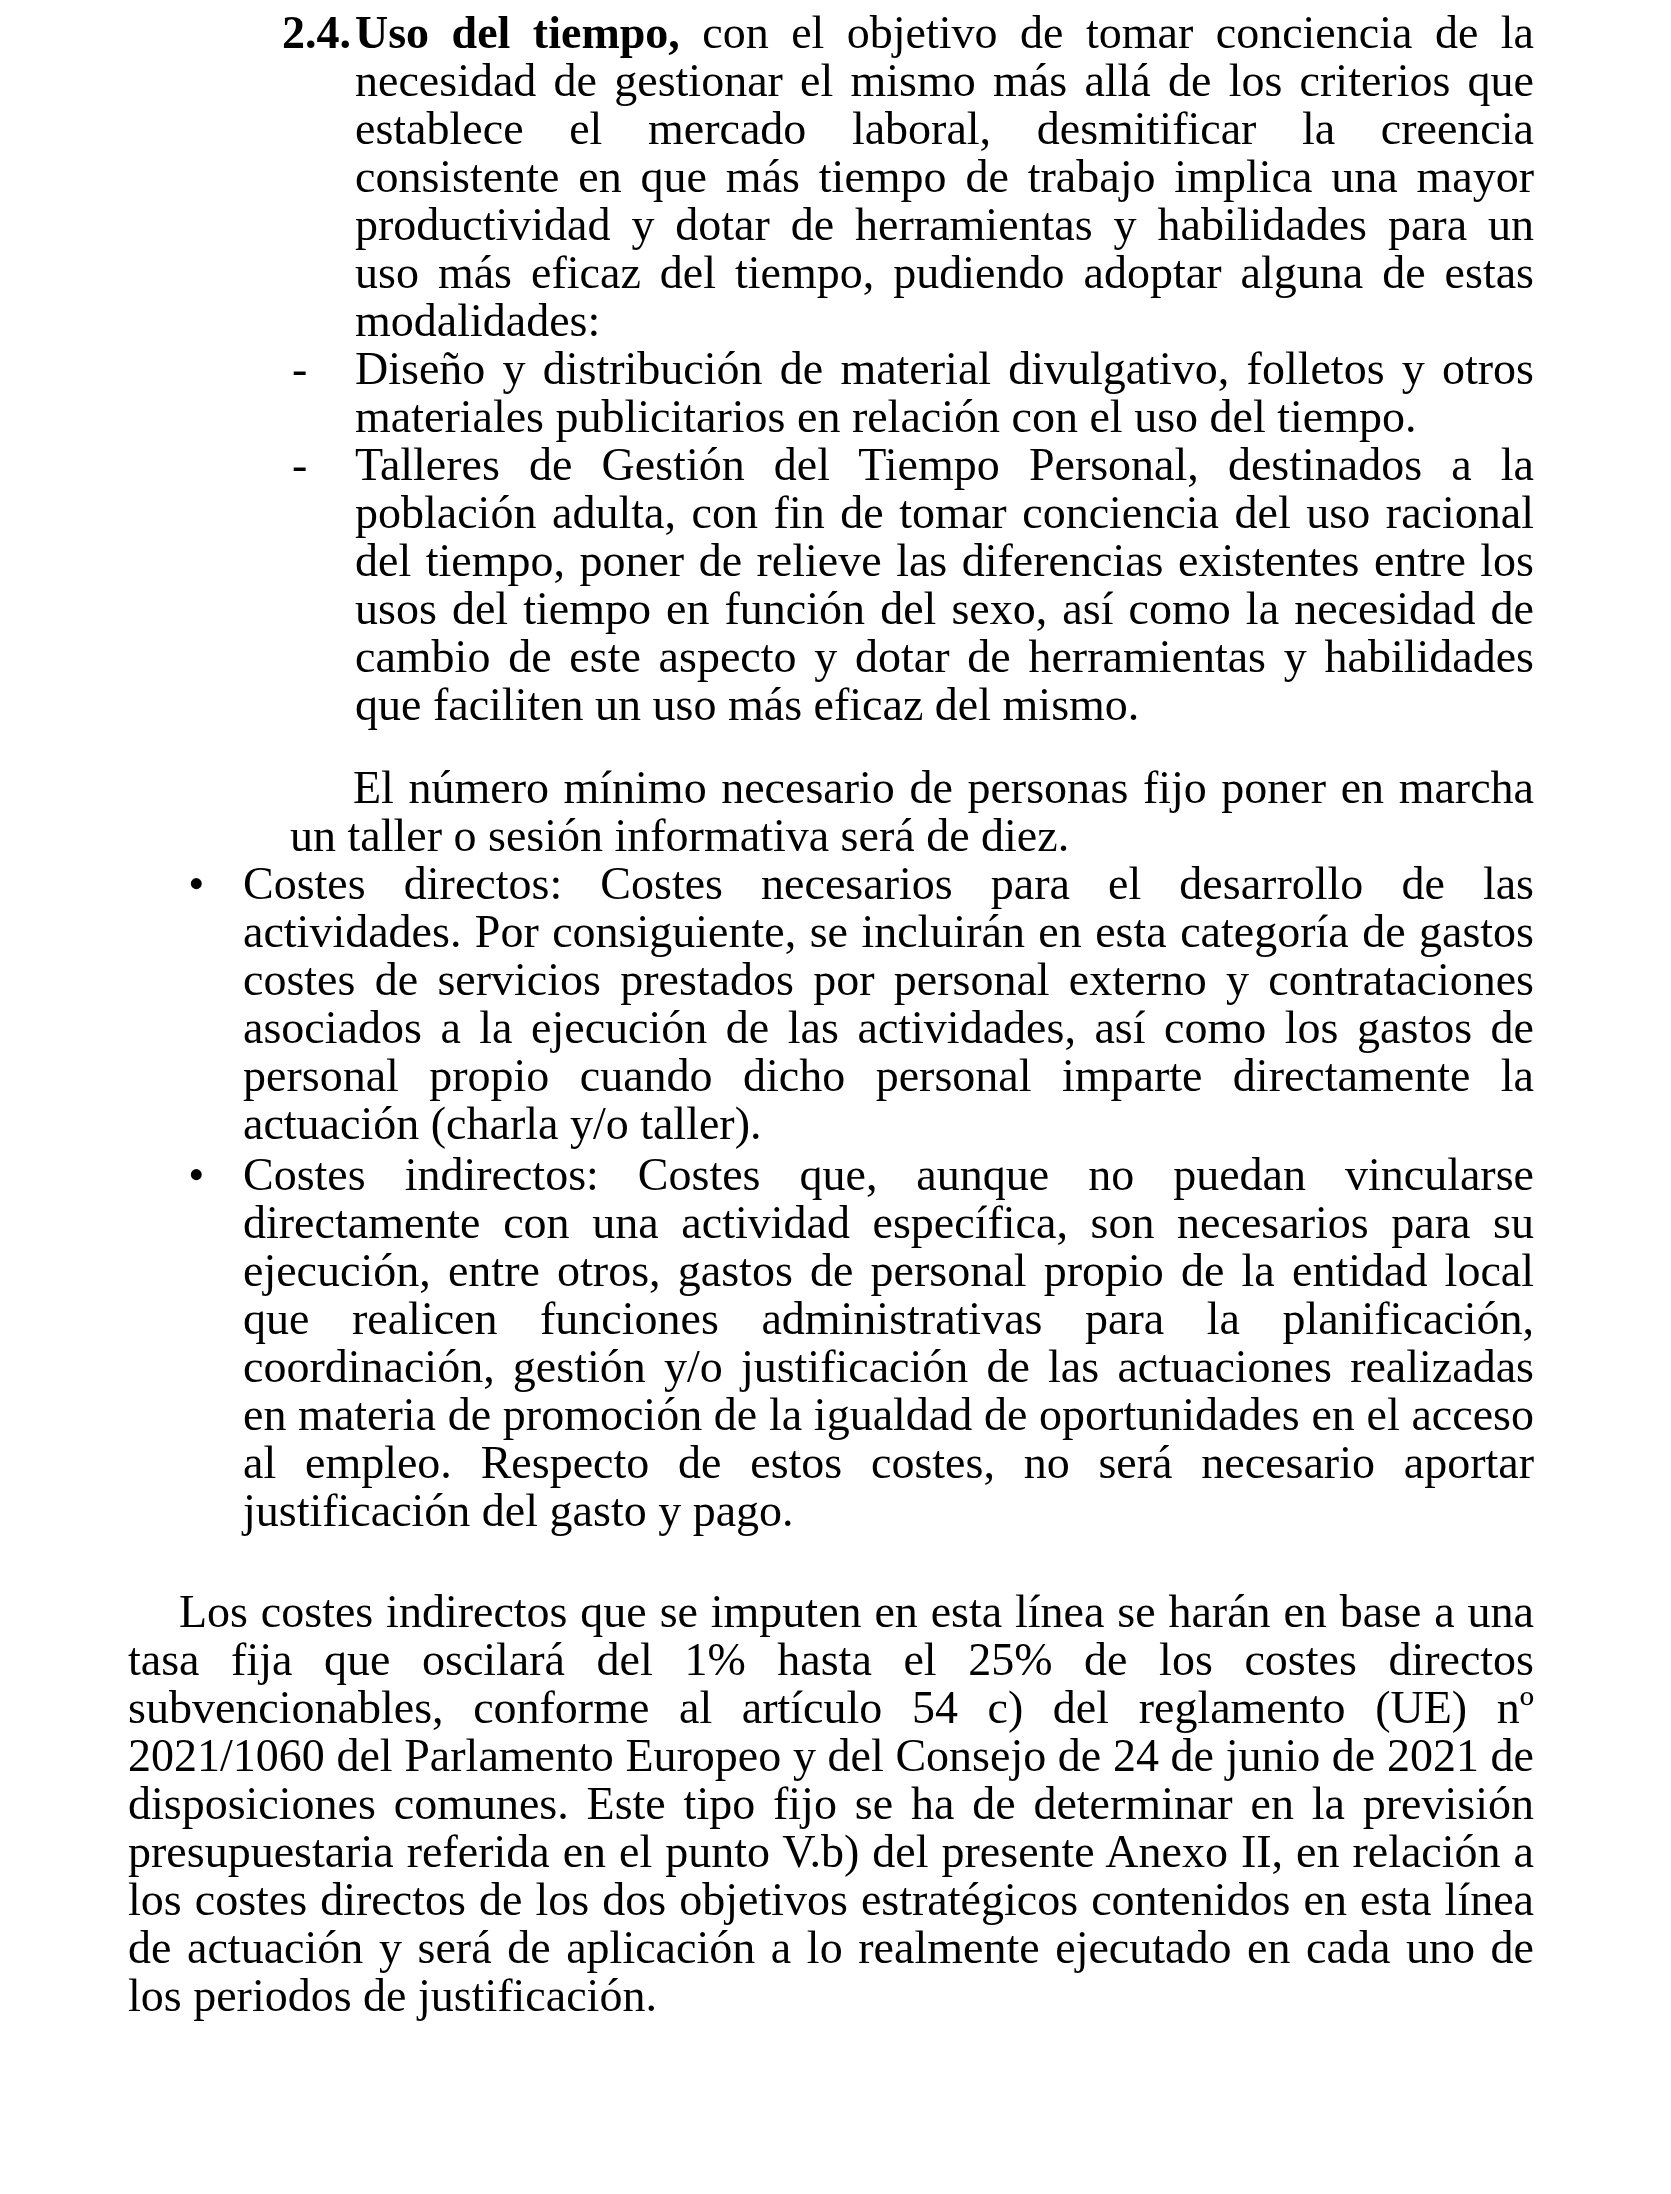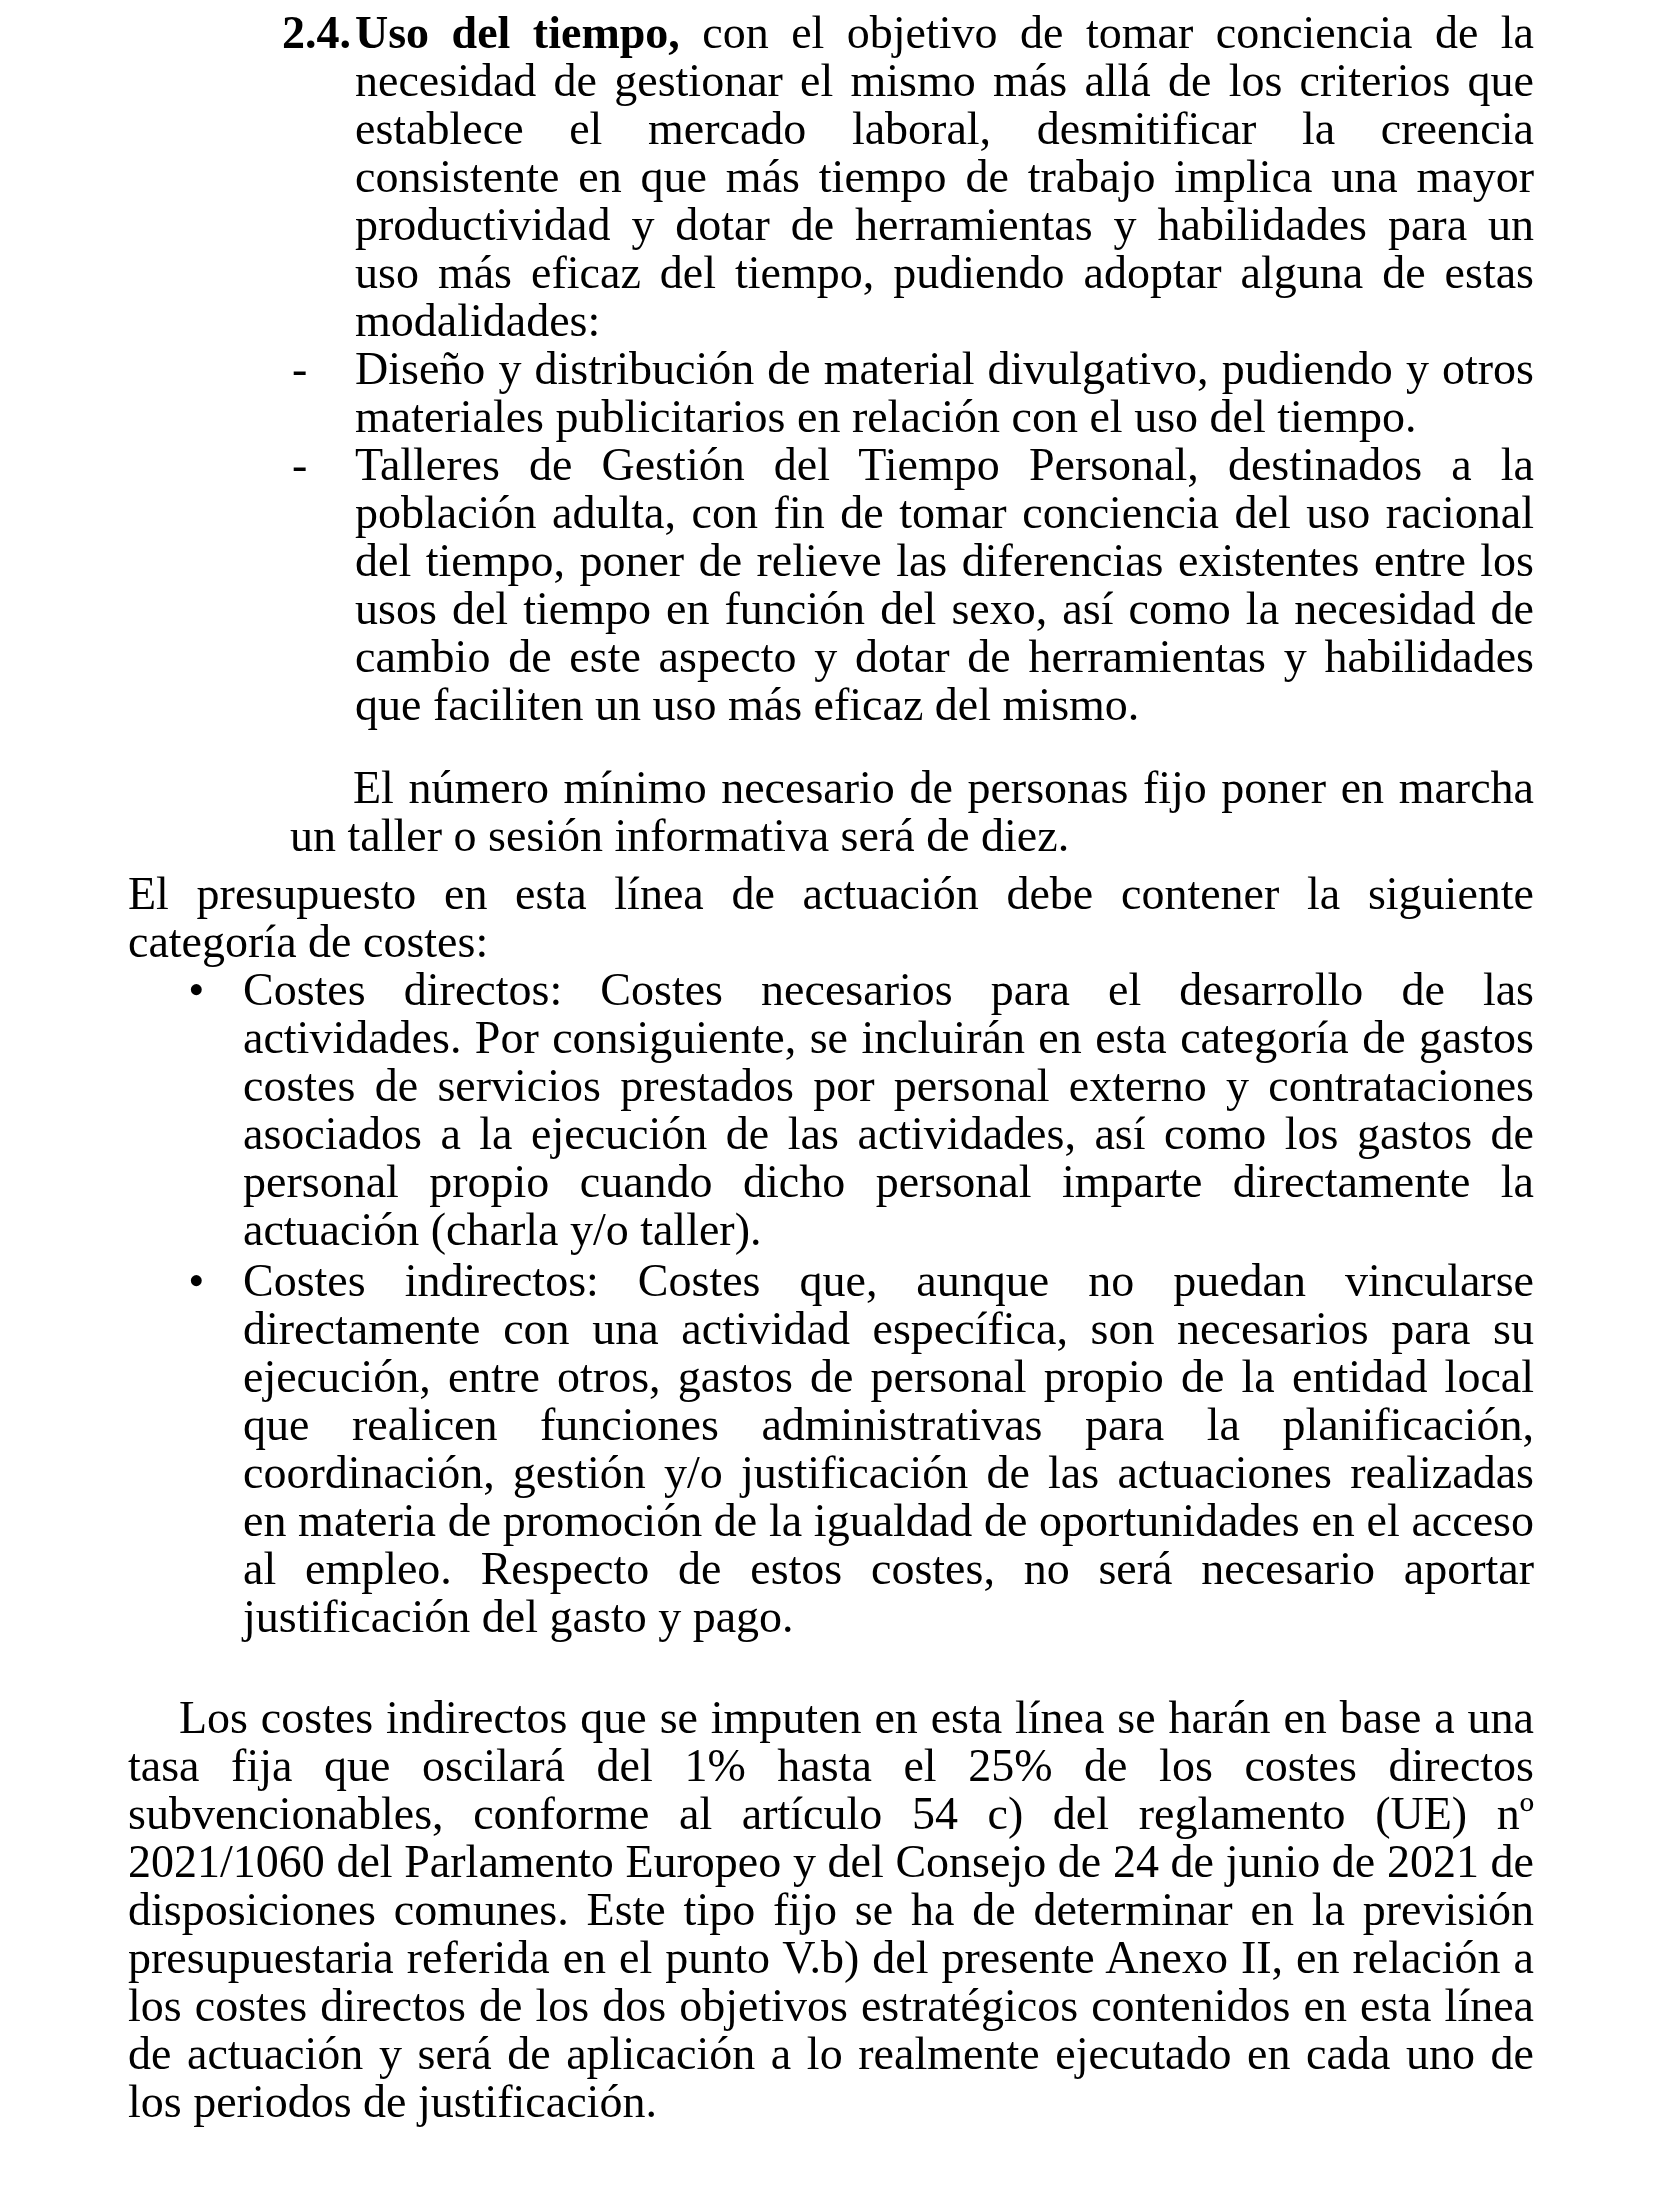--- a/index.html
+++ b/index.html
@@ -88,29 +88,28 @@
 <body>
 
 <div class="page">
   <div class="content">
 
     <div class="section-item">
       <span class="marker-num">2.4.</span><span class="section-title">Uso del tiempo,</span> <span>con el objetivo de tomar conciencia de la necesidad de gestionar el mismo más allá de los criterios que establece el mercado laboral, desmitificar la creencia consistente en que más tiempo de trabajo implica una mayor productividad y dotar de herramientas y habilidades para un uso más eficaz del tiempo, pudiendo adoptar alguna de estas modalidades:</span>
     </div>
 
     <div class="dash-item">
-      <span class="marker-dash">-</span><span>Diseño y distribución de material divulgativo, pudiendo y otros materiales publicitarios en relación con el uso del tiempo.</span>
+      <span class="marker-dash">-</span><span>Diseño y distribución de material divulgativo, folletos y otros materiales publicitarios en relación con el uso del tiempo.</span>
     </div>
     <div class="dash-item">
       <span class="marker-dash">-</span><span>Talleres de Gestión del Tiempo Personal, destinados a la población adulta, con fin de tomar conciencia del uso racional del tiempo, poner de relieve las diferencias existentes entre los usos del tiempo en función del sexo, así como la necesidad de cambio de este aspecto y dotar de herramientas y habilidades que faciliten un uso más eficaz del mismo.</span>
     </div>
 
     <div class="para-minimo">El número mínimo necesario de personas fijo poner en marcha un taller o sesión informativa será de diez.</div>
 
-    <div class="para-presupuesto">El presupuesto en esta línea de actuación debe contener la siguiente categoría de costes:</div>
 
     <div class="bullet-list">
       <div class="bullet-item">
         <span class="marker-bullet">•</span><span>Costes directos: Costes necesarios para el desarrollo de las actividades. Por consiguiente, se incluirán en esta categoría de gastos costes de servicios prestados por personal externo y contrataciones asociados a la ejecución de las actividades, así como los gastos de personal propio cuando dicho personal imparte directamente la actuación (charla y/o taller).</span>
       </div>
       <div class="bullet-item">
         <span class="marker-bullet">•</span><span>Costes indirectos: Costes que, aunque no puedan vincularse directamente con una actividad específica, son necesarios para su ejecución, entre otros, gastos de personal propio de la entidad local que realicen funciones administrativas para la planificación, coordinación, gestión y/o justificación de las actuaciones realizadas en materia de promoción de la igualdad de oportunidades en el acceso al empleo. Respecto de estos costes, no será necesario aportar justificación del gasto y pago.</span>
       </div>
     </div>
 

